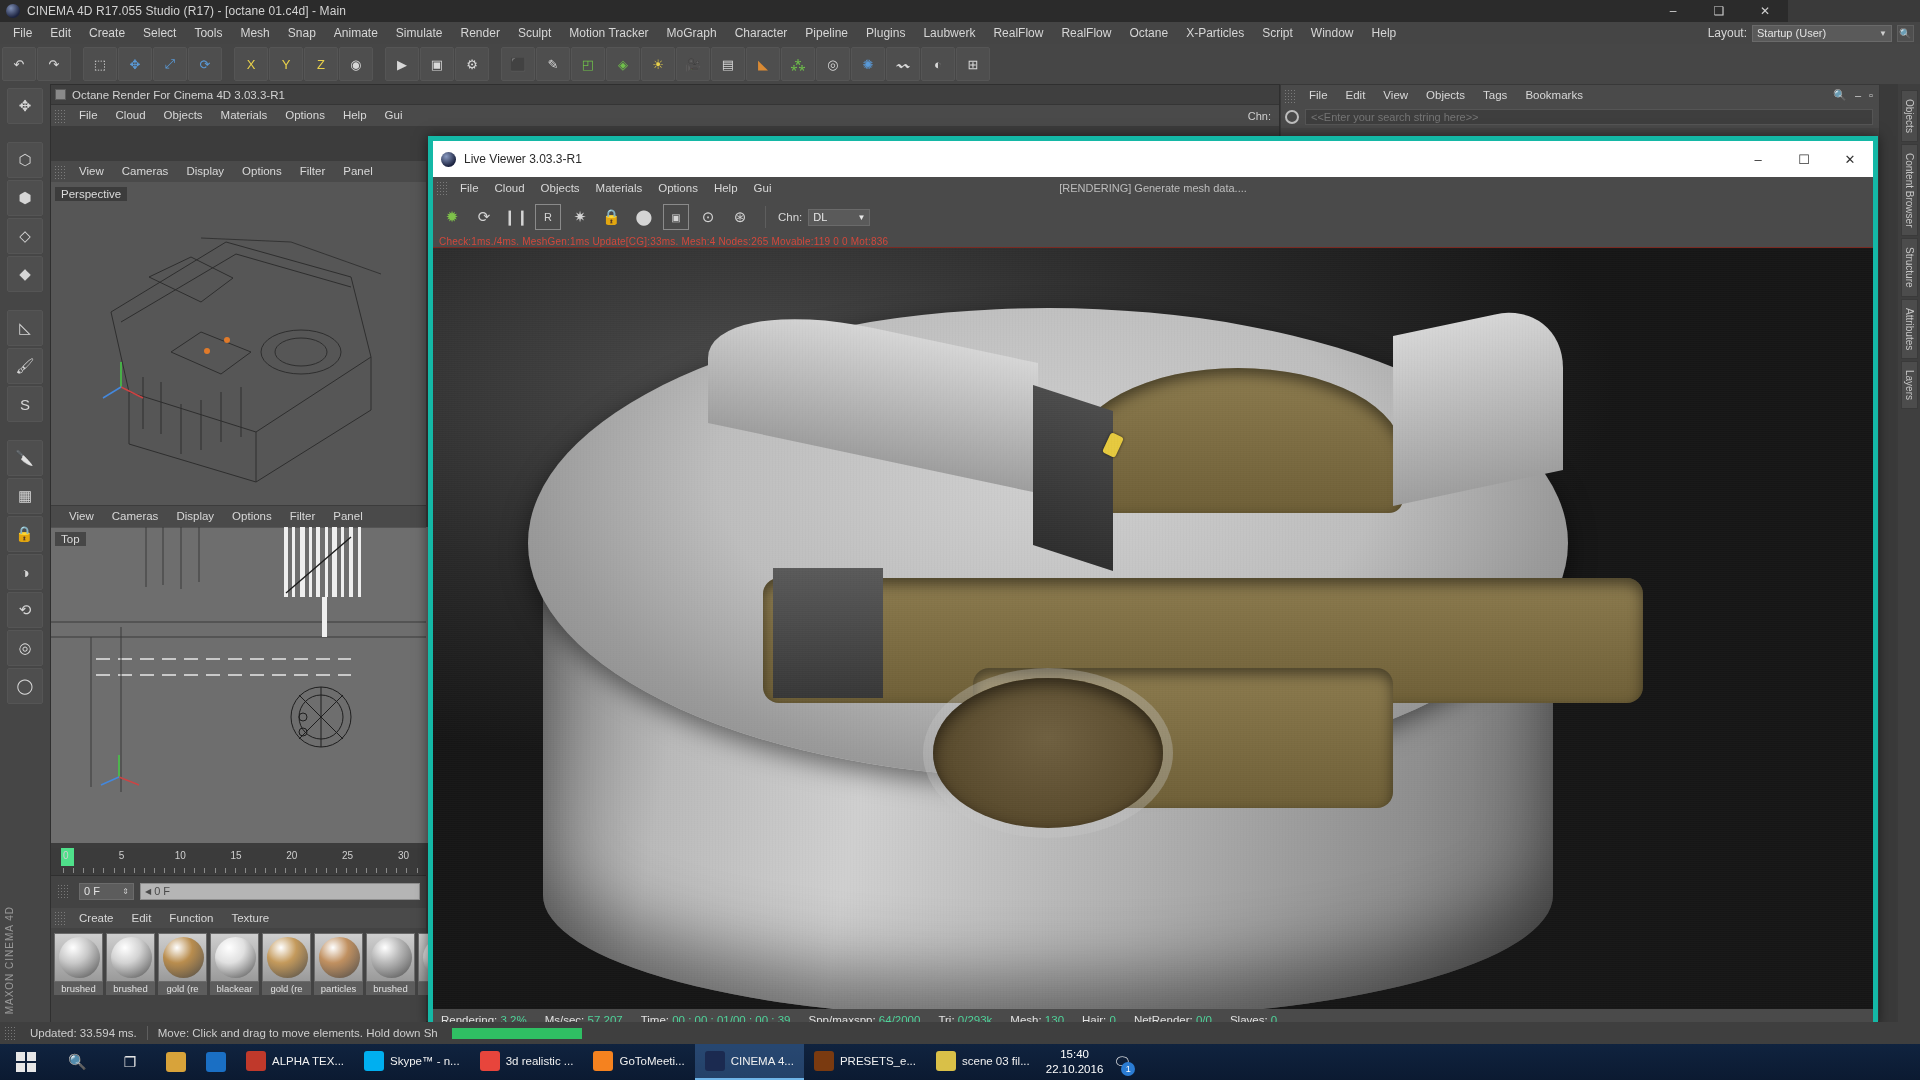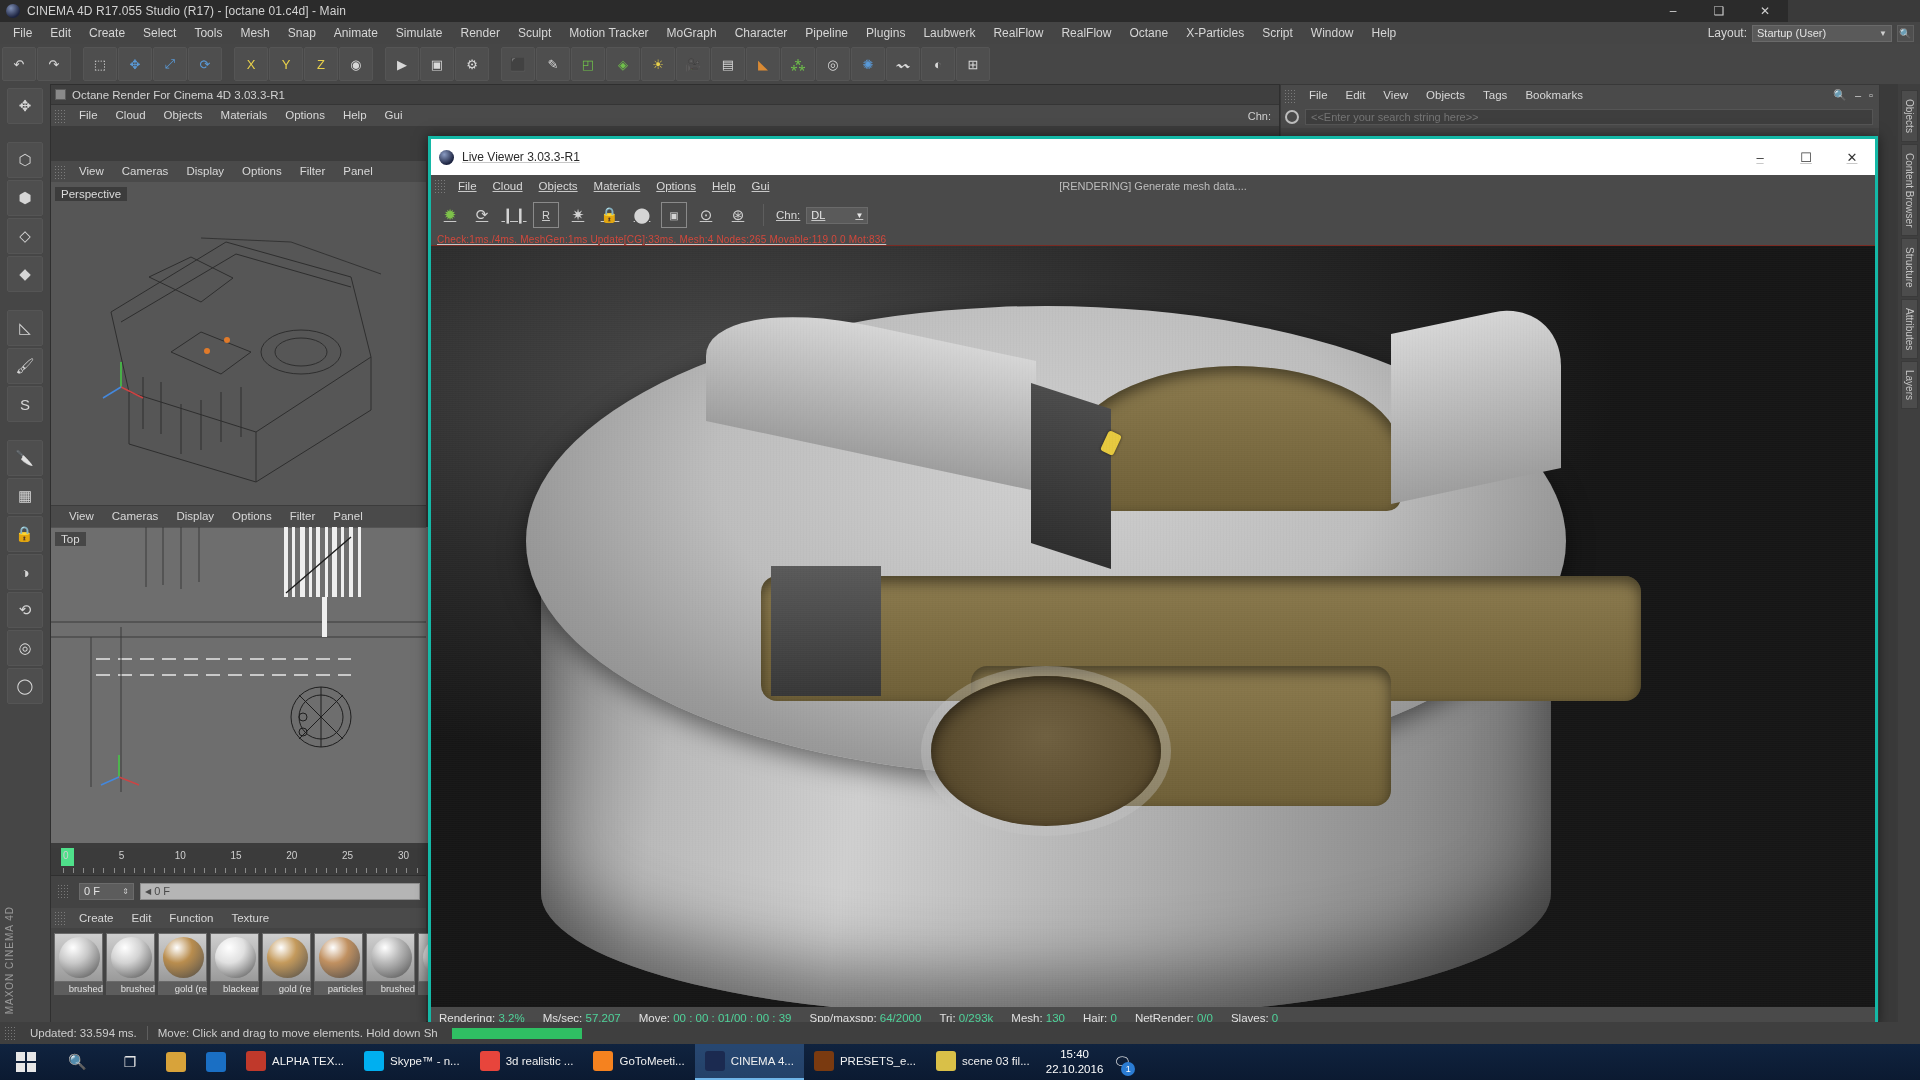--- a/index.html
+++ b/index.html
@@ -134,27 +134,27 @@
 
   
   .matman { position:absolute; left:51px; top:908px; width:375px; height:114px; background:#434343; }
   .matman-menubar{height:20px;background:#4a4a4a;display:flex;align-items:center;padding-left:3px;}
   .matman-menubar .mi{padding:0 9px;font-size:11.5px;color:#d8d8d8;line-height:20px;}
   .mat-grid{display:flex;padding:5px 3px;gap:3px;}
   .mat-cell{width:49px;}
   .mat-thumb{width:49px;height:49px;border:1px solid #6a6a6a;overflow:hidden;position:relative;
      background:linear-gradient(180deg,#cfcfcf,#9a9a9a);}
   .mat-sphere{position:absolute;left:4px;top:3px;width:41px;height:41px;border-radius:50%;}
-  .mat-name{font-size:9.5px;color:#e0e0e0;background:#5d5d5d;text-align:right;
+  .mat-name{font-size:9.5px;color:#e0e0e0;background:#5d5d5d;text-align:center;
      white-space:nowrap;overflow:hidden;height:13px;line-height:13px;}
 
   
   .lv {
     position:absolute; left:428px; top:136px; width:1450px; height:890px;
-    background:#3e3e3e; border:3px solid #14b8a6; box-shadow:0 0 12px rgba(0,0,0,.55);text-decoration:underline;
+    background:#3e3e3e; border:5px solid #14b8a6; box-shadow:0 0 12px rgba(0,0,0,.55);
   }
   .lv-title { height:36px;background:#fff;display:flex;align-items:center;padding-left:8px;gap:8px; }
   .lv-title .ico{width:15px;height:15px;border-radius:50%;
     background:radial-gradient(circle at 35% 30%,#8a9bc2,#1c2340 70%);}
   .lv-title .t{font-size:12px;color:#2a2a2a;}
   .lv-wbtns{margin-left:auto;display:flex;height:36px;}
   .lv-wbtns div{width:46px;height:36px;display:flex;align-items:center;justify-content:center;
      color:#333;font-size:13px;}
   .lv-menubar{height:22px;background:#4a4a4a;display:flex;align-items:center;padding-left:3px;position:relative;}
   .lv-menubar .mi{padding:0 8px;font-size:11.5px;color:#d8d8d8;line-height:22px;}
@@ -701,21 +701,21 @@
       <div class="wall" style="left:340px;top:320px;width:110px;height:130px;background:linear-gradient(180deg,#5a5a5a,#373737);"></div>
 
       <div class="hole" style="left:500px;top:430px;width:230px;height:150px;"></div>
       <div class="marker" style="left:673px;top:186px;"></div>
       <div class="noise"></div>
     </div>
 
     <div class="lv-bottom" id="lv-stats">
         <span><span>Rendering: </span><span class="v">3.2%</span></span>
         <span><span>Ms/sec: </span><span class="v">57.207</span></span>
-        <span><span>Move: </span><span class="v">00 : 00 : 01/00 : 00 : 39</span></span>
+        <span><span>Time: </span><span class="v">00 : 00 : 01/00 : 00 : 39</span></span>
         <span><span>Spp/maxspp: </span><span class="v">64/2000</span></span>
         <span><span>Tri: </span><span class="v">0/293k</span></span>
         <span><span>Mesh: </span><span class="v">130</span></span>
         <span><span>Hair: </span><span class="v">0</span></span>
         <span><span>NetRender: </span><span class="v">0/0</span></span>
         <span><span>Slaves: </span><span class="v">0</span></span>
       </div>
   </div>
 
   <div class="statusbar">

